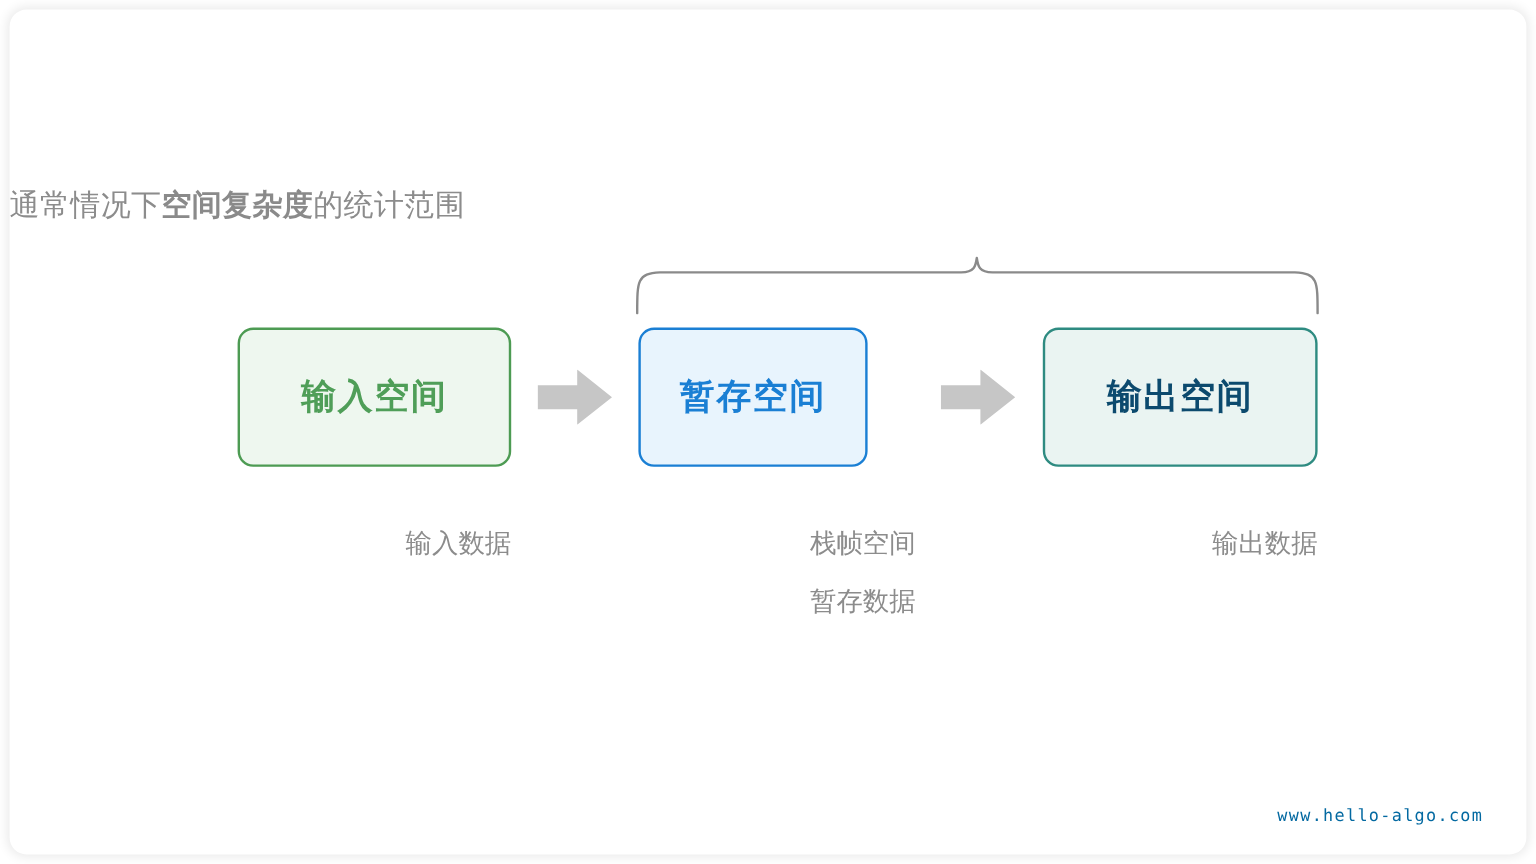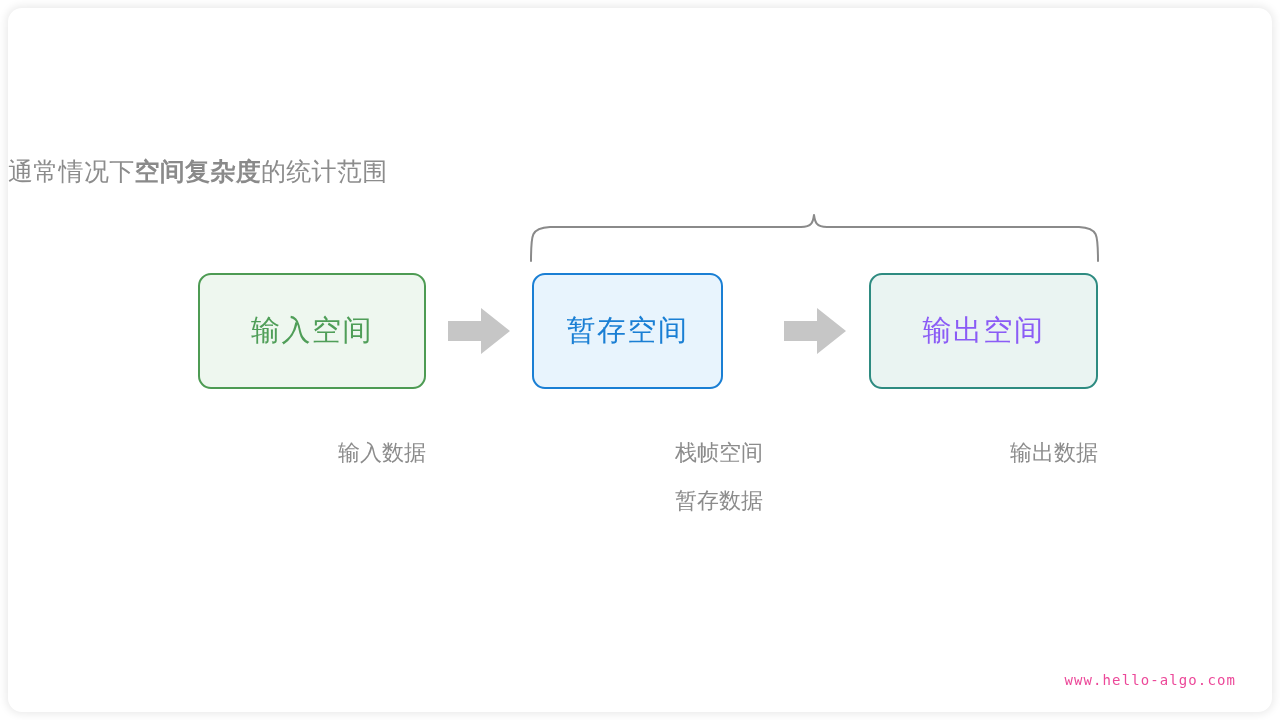--- a/index.html
+++ b/index.html
@@ -66,21 +66,21 @@
     border-radius: 13px;
     border-width: 2px;
     border-style: solid;
     box-sizing: border-box;
     display: flex;
     align-items: center;
     justify-content: center;
   }
   .node .node-label {
     font-size: 29px;
-    font-weight: normal;
+    font-weight: bold;
     letter-spacing: 1.5px;
   }
 
   #node-input {
     left: 190px;
     width: 228px;
     background: #eef7ef;
     border-color: #4d9b53;
   }
   #node-input .node-label { color: #4f9e58; }
@@ -92,21 +92,21 @@
     border-color: #1a7fd4;
   }
   #node-temp .node-label { color: #1a7fd4; }
 
   #node-output {
     left: 861px;
     width: 229px;
     background: #eaf4f2;
     border-color: #2e8b81;
   }
-  #node-output .node-label { color: #8b5cf6; }
+  #node-output .node-label { color: #0c4a6e; }
 
   
   .arrow {
     position: absolute;
     top: 300px;
     width: 62px;
     height: 46px;
   }
   #arrow-1 { left: 440px; }
   #arrow-2 { left: 776px; }
@@ -125,21 +125,21 @@
   #sub-output { left: 861px; width: 229px; }
 
   
   #watermark {
     position: absolute;
     right: 36px;
     bottom: 24px;
     font-family: "DejaVu Sans Mono", "Liberation Mono", monospace;
     font-size: 14px;
     letter-spacing: 1.1px;
-    color: #ec4899;
+    color: #0369a1;
     text-align: center;
   }
 </style>
 </head>
 <body>
 
 <div id="canvas">
   <div id="card">
 
     <div id="caption">

